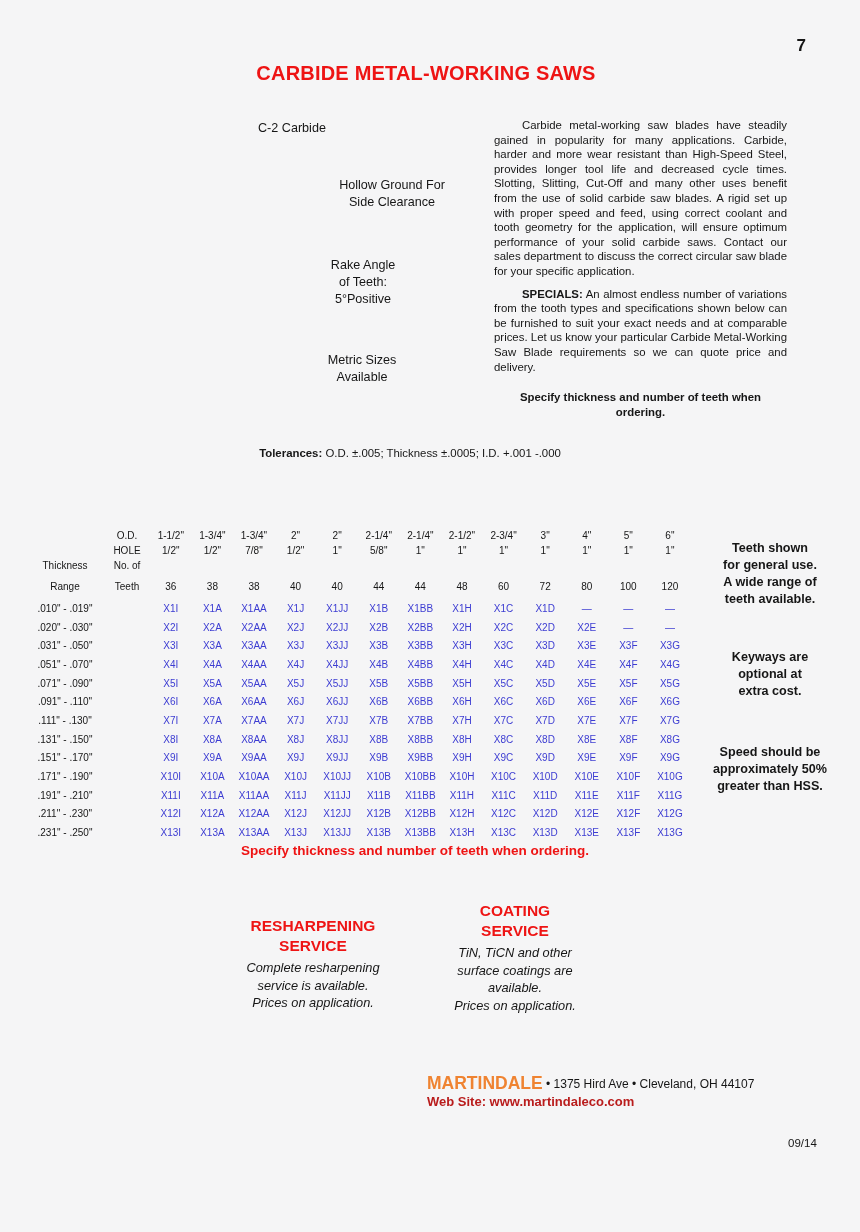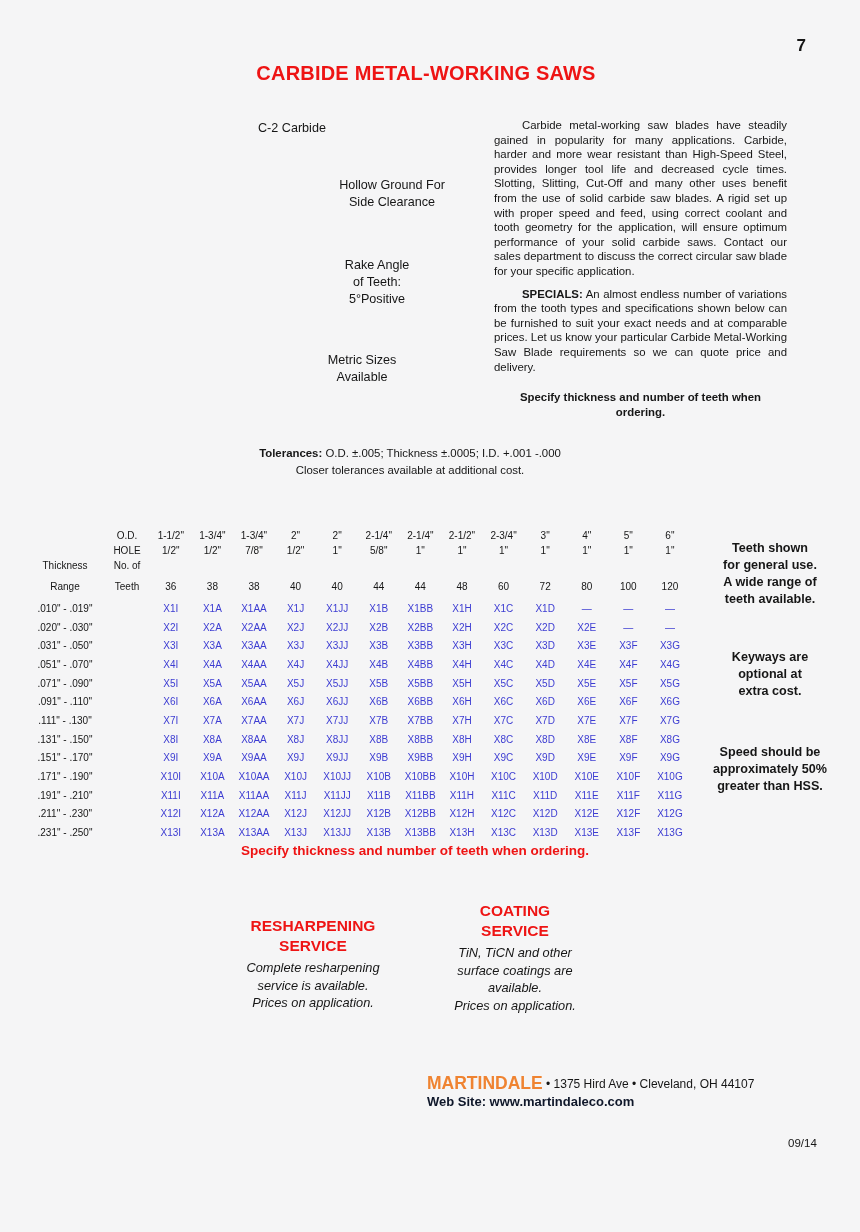--- a/index.html
+++ b/index.html
@@ -12,21 +12,21 @@
   .abs{position:absolute;}
   .ctr{transform:translateX(-50%);text-align:center;}
 
   #page-number{top:36px;right:54px;font-size:17px;font-weight:bold;}
   #page-title{top:62px;left:0;width:852px;text-align:center;
     font-size:20px;font-weight:bold;color:#ee1414;letter-spacing:.2px;}
 
   .feature{font-weight:normal;font-size:12.6px;line-height:17px;}
   #feat-c2{left:258px;top:120px;}
   #feat-hollow{left:392px;top:177px;}
-  #feat-rake{left:377px;top:257px;}
+  #feat-rake{left:363px;top:257px;}
   #feat-metric{left:362px;top:352px;}
 
   #intro-col{left:494px;top:118px;width:293px;font-size:11.4px;line-height:14.6px;}
   #intro-col p{margin:0;text-align:justify;text-indent:28px;}
   #intro-p2{margin-top:8px !important;}
   #specify-note{margin-top:16px !important;text-indent:0 !important;
     text-align:center !important;font-weight:bold;}
 
   #tolerances{left:0;top:421px;width:820px;text-align:center;
     font-size:11.4px;line-height:17px;margin-top:24px;}
@@ -50,21 +50,21 @@
   #specify-red{left:415px;top:843px;white-space:nowrap;
     font-weight:bold;font-size:13.5px;color:#ee1414;}
 
   .service .svc-title{color:#ee1414;font-weight:bold;font-size:15.5px;line-height:20px;}
   .service .svc-body{font-style:italic;font-size:12.8px;line-height:17.6px;margin-top:3px;}
   #svc-resharpening{left:313px;top:916px;}
   #svc-coating{left:515px;top:901px;}
 
   #footer{left:427px;top:1074px;font-size:12px;line-height:18px;white-space:nowrap;}
   #footer .brand{color:#ef8331;font-weight:bold;font-size:17.5px;vertical-align:-1px;}
-  #footer .weblink{color:#0f172a;font-weight:bold;font-size:13px;}
+  #footer .weblink{color:#b91c1c;font-weight:bold;font-size:13px;}
   #date-code{left:788px;top:1137px;font-size:11.5px;}
 </style>
 </head>
 <body>
 
 <div id="page-number" class="abs">7</div>
 
 <div id="page-title" class="abs">CARBIDE METAL-WORKING SAWS</div>
 
 <div id="feat-c2" class="abs feature">C-2 Carbide</div>
@@ -83,21 +83,20 @@
 </div>
 
 <div id="intro-col" class="abs">
   <p>Carbide metal-working saw blades have steadily gained in popularity for many applications. Carbide, harder and more wear resistant than High-Speed Steel, provides longer tool life and decreased cycle times. Slotting, Slitting, Cut-Off and many other uses benefit from the use of solid carbide saw blades. A rigid set up with proper speed and feed, using correct coolant and tooth geometry for the application, will ensure optimum performance of your solid carbide saws. Contact our sales department to discuss the correct circular saw blade for your specific application.</p>
   <p id="intro-p2"><b>SPECIALS:</b><span> An almost endless number of variations from the tooth types and specifications shown below can be furnished to suit your exact needs and at comparable prices. Let us know your particular Carbide Metal-Working Saw Blade requirements so we can quote price and delivery.</span></p>
   <p id="specify-note">Specify thickness and number of teeth when ordering.</p>
 </div>
 
 <div id="tolerances" class="abs">
   <div><b>Tolerances:</b><span> O.D. ±.005; Thickness ±.0005; I.D. +.001 -.000</span></div>
-  <div>Closer tolerances available at additional cost.</div>
 </div>
 
 <div id="saw-grid" class="abs">
     <div class="tcell"></div>
     <div class="tcell">O.D.</div>
     <div class="tcell">1-1/2"</div>
     <div class="tcell">1-3/4"</div>
     <div class="tcell">1-3/4"</div>
     <div class="tcell">2"</div>
     <div class="tcell">2"</div>

